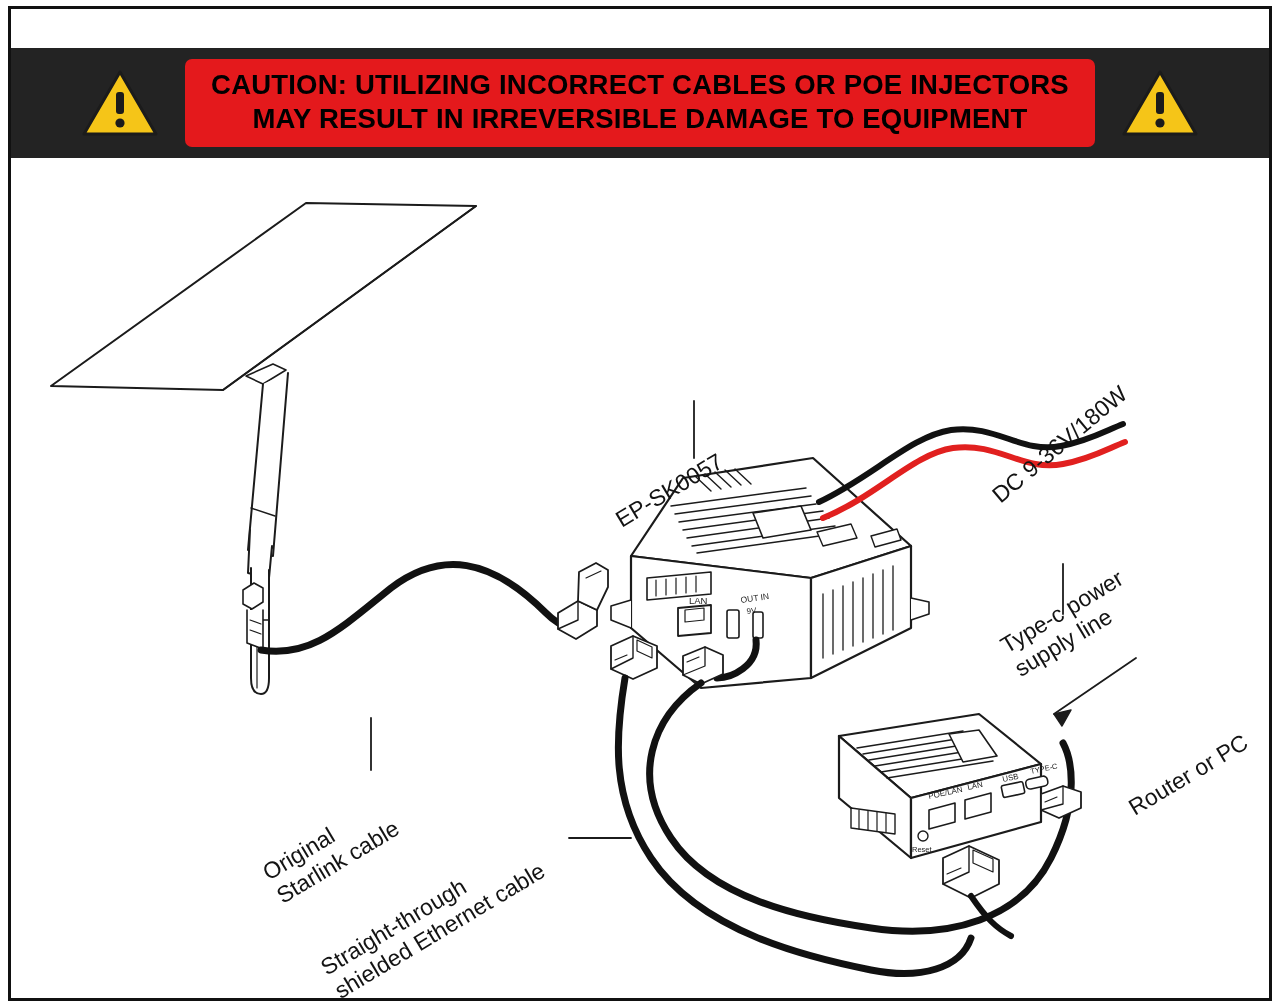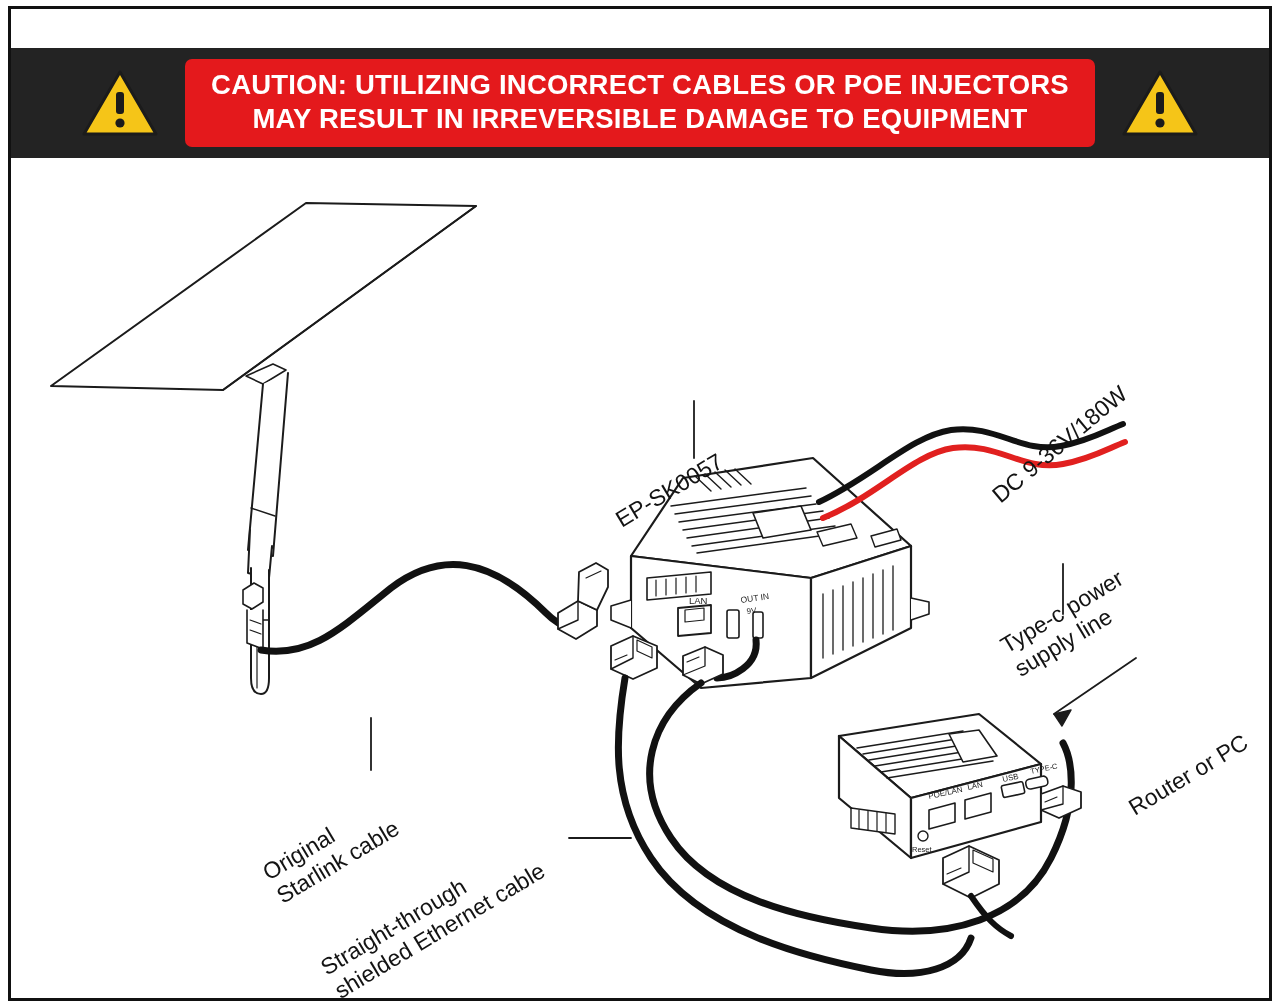--- a/index.html
+++ b/index.html
@@ -47,21 +47,21 @@
   }
   .warn-icon svg { display: block; }
   #caution-box {
     background: #e4191c;
     border-radius: 7px;
     margin: 0 26px;
     padding: 9px 26px 12px 26px;
     max-width: 910px;
   }
   #caution-text {
-    color: #ffffff;
+    color: #000000;
     font-size: 27.5px;
     font-weight: bold;
     line-height: 1.22;
     text-align: center;
     letter-spacing: 0.2px;
     white-space: pre-line;
   }
   
   #canvas {
     position: absolute;

